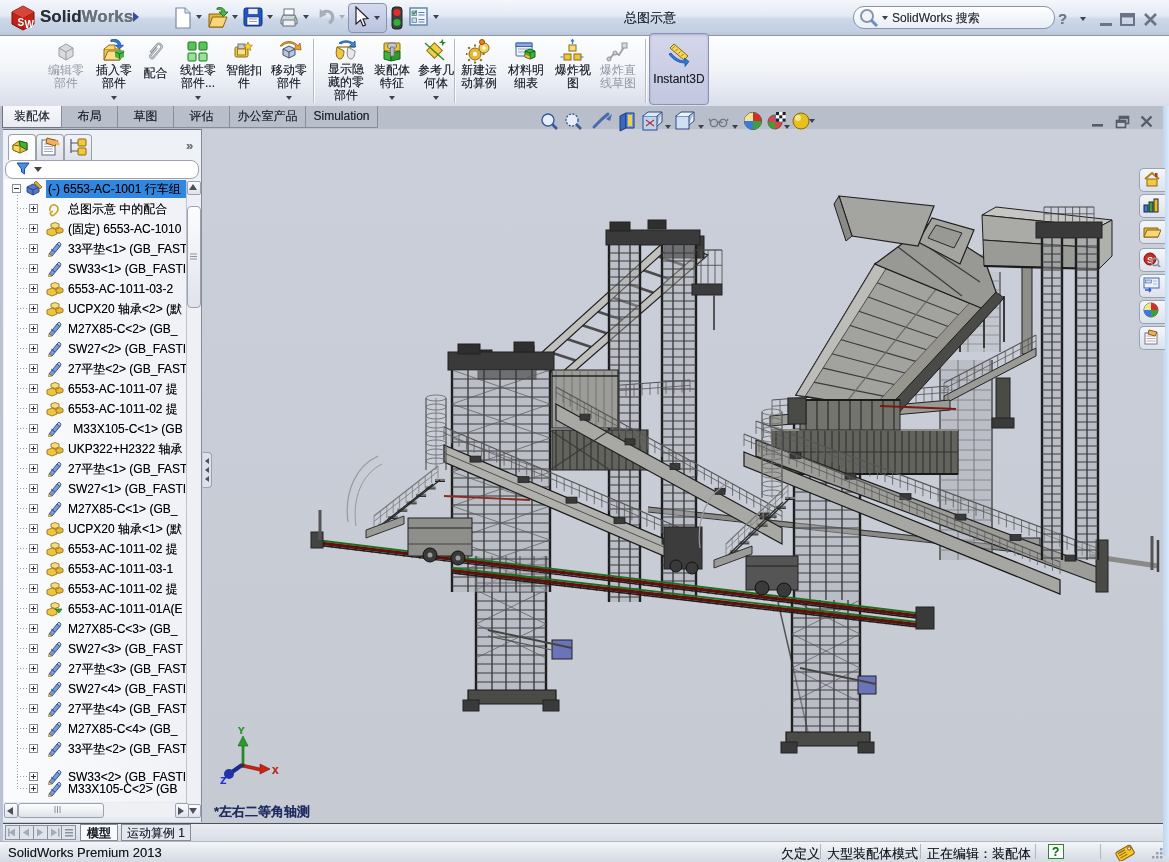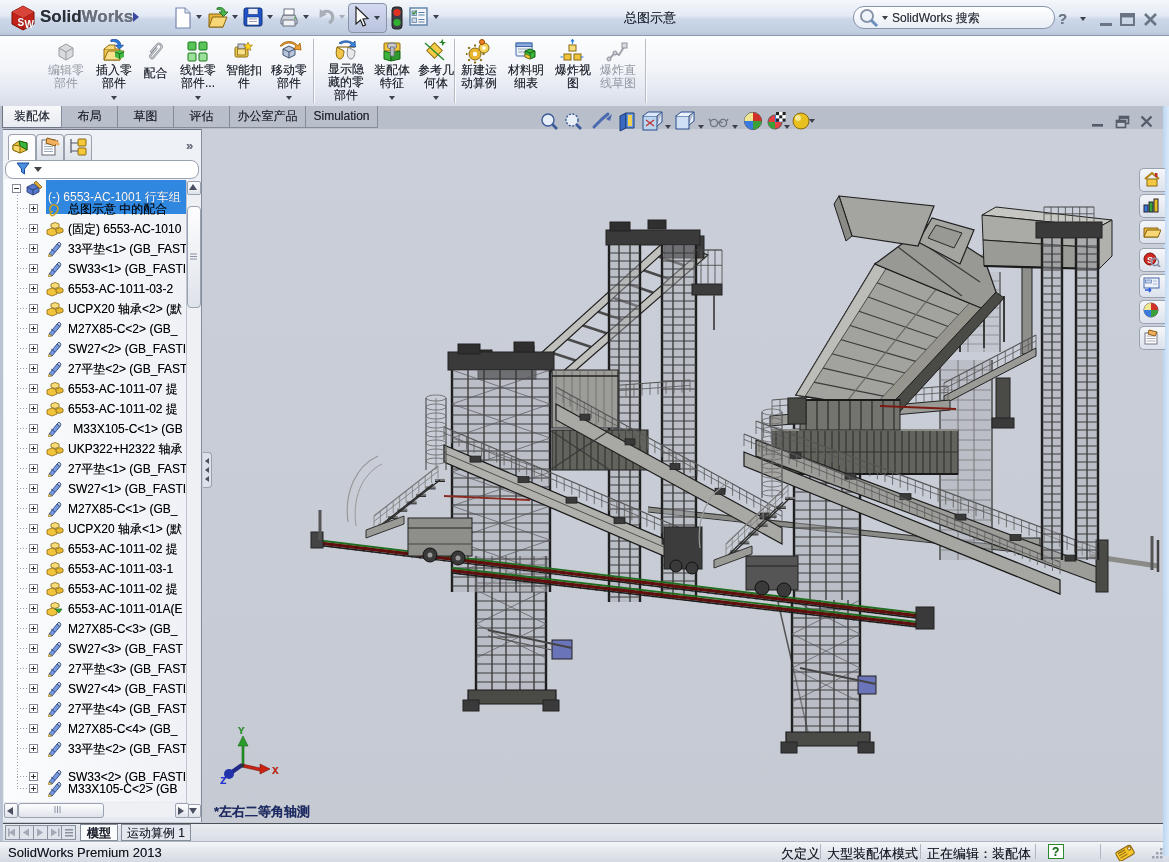--- a/index.html
+++ b/index.html
@@ -366,20 +366,26 @@
     </div>
 <div class="rbtn" style="left:558px;width:48px;">
       <svg class="ricon" width="26" height="26" viewBox="0 0 26 26">
         <use href="#r-esk"></use>
       </svg>
       <div class="rlab dis" style="top:28px;">爆炸直<br>线草图</div>
     </div>
 <div class="rsep" style="left:277px;top:3px;height:64px;"></div>
 <div class="rsep" style="left:418px;top:3px;height:64px;"></div>
 <div class="rsep" style="left:609px;top:3px;height:64px;"></div>
+<div style="position:absolute;left:613px;top:-3px;width:58px;height:70px;border:1px solid #8c92b4;border-radius:4px;background:linear-gradient(#d4d7ea,#c3c7e0);box-shadow:inset 0 1px 2px rgba(90,95,140,.35);">
+      <svg style="position:absolute;left:16px;top:8px" width="26" height="26" viewBox="0 0 26 26">
+        <use href="#r-i3d"></use>
+      </svg>
+      <div style="position:absolute;top:38px;width:100%;text-align:center;font-size:12px;color:#20242e;">Instant3D</div>
+    </div>
 </div>
 
   <div id="tabband" class="abs"></div>
   <div class="ctab active" style="left:2px;width:60px;">装配体</div>
   <div class="ctab" style="left:61px;width:57px;text-align:center;">布局</div>
   <div class="ctab" style="left:117px;width:57px;">草图</div>
   <div class="ctab" style="left:173px;width:57px;">评估</div>
   <div class="ctab" style="left:229px;width:77px;">办公室产品</div>
   <div class="ctab" style="left:305px;width:73px;">Simulation</div>
 
@@ -1444,21 +1450,21 @@
     <div id="ptree">
 <div style="position:absolute;left:13px;top:10px;width:1px;height:600px;background-image:linear-gradient(#9aa0ac 1px,transparent 1px);background-size:1px 3px;"></div>
 <div class="trow" style="left:0;top:0px;width:184px;">
         <svg style="position:absolute;left:8px;top:5px" width="9" height="9">
           <rect x="0.5" y="0.5" width="8" height="8" fill="#fff" stroke="#889"></rect>
           <line x1="2" y1="4.5" x2="7" y2="4.5" stroke="#333"></line>
         </svg>
         <svg style="position:absolute;left:21px;top:2px" width="18" height="16">
           <use href="#i-root"></use>
         </svg>
-        <div style="position:absolute;left:42px;top:1px;height:18px;line-height:18px;background:#2f87e0;color:#ffffff;padding:8px 2px;width:136px;overflow:hidden;">(-) 6553-AC-1001 行车组</div>
+        <div style="position:absolute;left:42px;top:1px;height:18px;line-height:18px;background:#2f87e0;color:#000000;padding:0 2px;width:136px;overflow:hidden;">(-) 6553-AC-1001 行车组</div>
       </div>
 <div class="trow" style="left:0;top:20px;width:184px;">
         <div style="position:absolute;left:13px;top:9px;width:13px;height:1px;background-image:linear-gradient(90deg,#9aa0ac 1px,transparent 1px);background-size:3px 1px;"></div>
         <svg style="position:absolute;left:25px;top:5px" width="9" height="9">
           <rect x="0.5" y="0.5" width="8" height="8" fill="#fff" stroke="#889"></rect>
           <line x1="2" y1="4.5" x2="7" y2="4.5" stroke="#333"></line>
           <line x1="4.5" y1="2" x2="4.5" y2="7" stroke="#333"></line>
         </svg>
         <svg style="position:absolute;left:42px;top:2px" width="18" height="16">
           <use href="#i-clip"></use>

